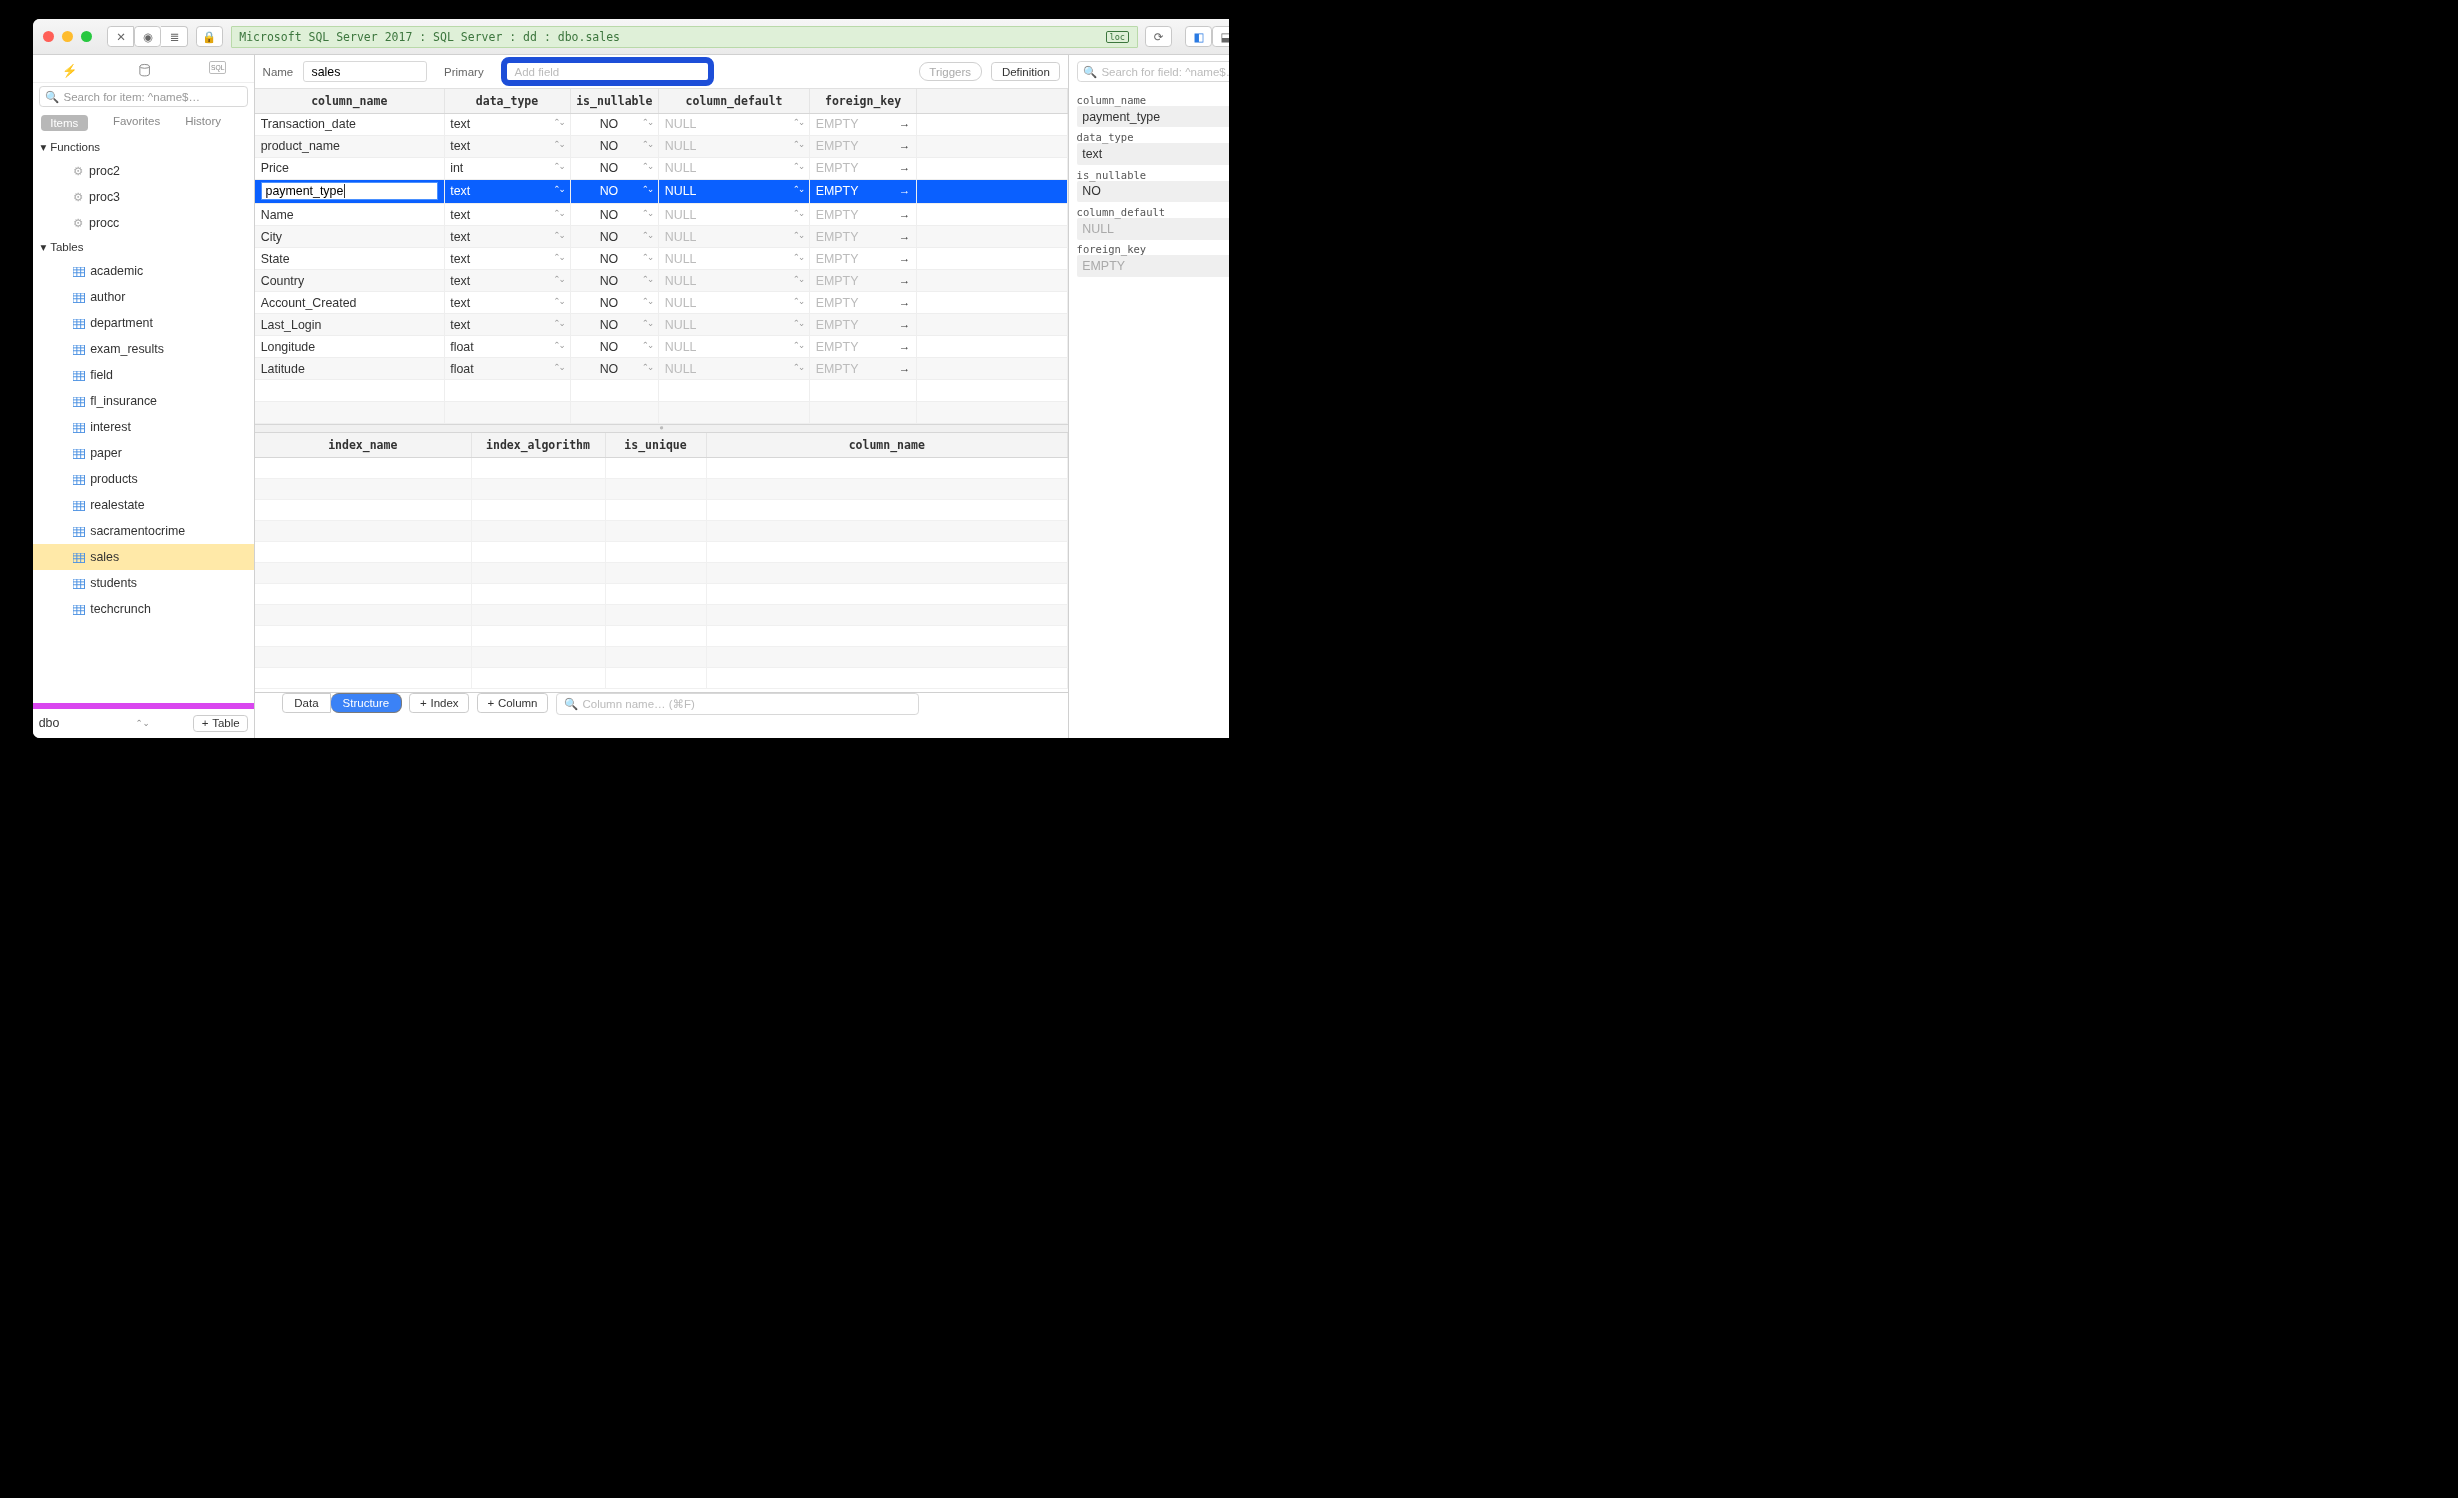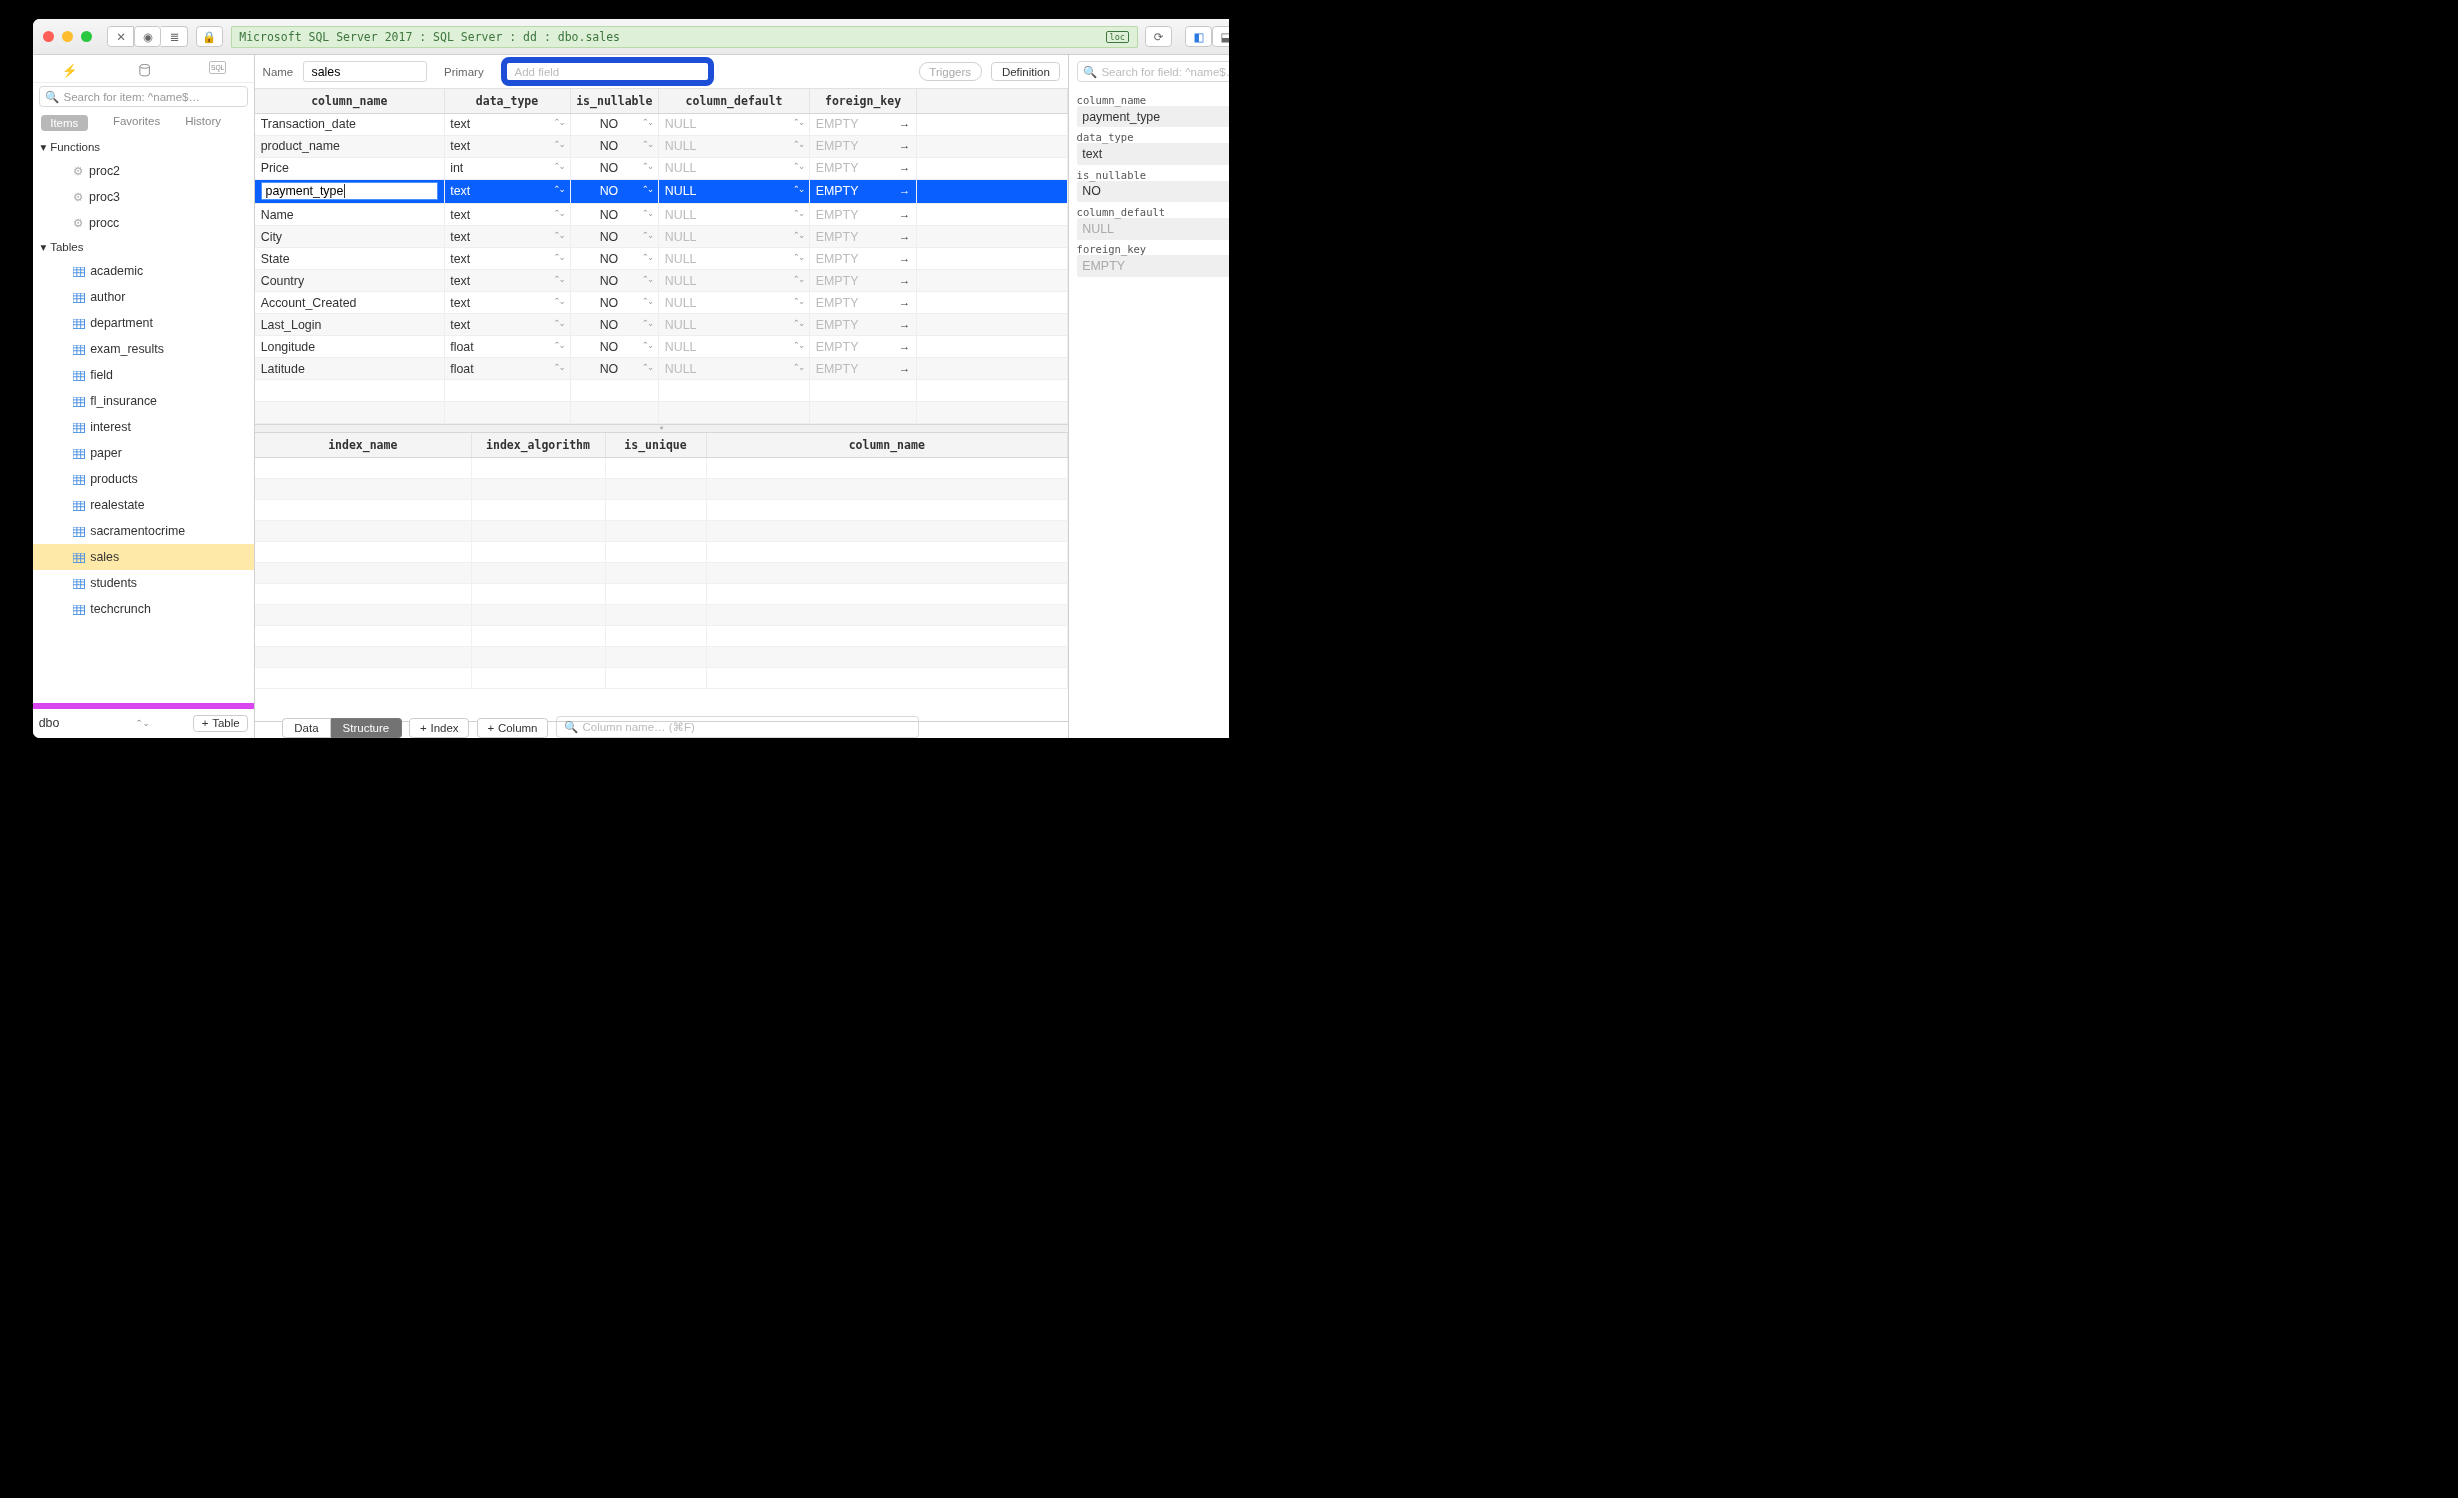--- a/index.html
+++ b/index.html
@@ -224,34 +224,34 @@
   background: #f4f4f4;
   border-bottom: 1px solid #d6d6d6;
   border-right: 1px solid #e4e4e4;
   padding: 4.8px 5.7px;
   font-weight: 600; font-family: "Menlo", monospace;
 }
 .indexes-grid td { height: 21px; border-bottom: 1px solid #f0f0f0; border-right: 1px solid #f0f0f0;}
 .indexes-grid tbody tr:nth-child(even) td { background: #f7f7f7; }
 .idx1 { width: 216px; } .idx2 { width: 134px; } .idx3 { width: 101px; }
 .center-footer {
-  height: 17px;
+  height: 46px;
   border-top: 1px solid #d0d0d0;
-  display: flex; align-items: flex-end;
+  display: flex; align-items: flex-start;
   padding: 0 9.6px; gap: 7.6px;
 }
 .seg { display: flex; }
 .seg .seg-btn {
   border: 1px solid #ccc;
   padding: 2.9px 11.5px; font-size: 11.5px;
   background: #fff;
 }
 .seg .seg-btn:first-child { border-radius: 3.8px 0 0 3.8px; }
 .seg .seg-btn:last-child { border-radius: 0 3.8px 3.8px 0; border-left: none;}
-.seg .seg-btn.active { background: #737373; color: #fff; border-color: #7a7a7a;}
+.seg .seg-btn.active { background: #3b82f6; color: #fff; border-color: #7a7a7a; border-radius: 8px;}
 .foot-btn { border: 1px solid #ccc; border-radius: 3.8px; padding: 2.9px 9.6px; font-size: 11.5px; background: #fff; display: flex; gap: 3.8px; align-items:center;}
 .col-search {
   border: 1px solid #d8d8d8; border-radius: 3.8px;
   padding: 2.9px 7.6px; color: #bbb; font-size: 11.5px;
   display: flex; align-items: center; gap: 3.8px;
   flex: 1; max-width: 363px;
 }
 
 
 .sidebar-right {

